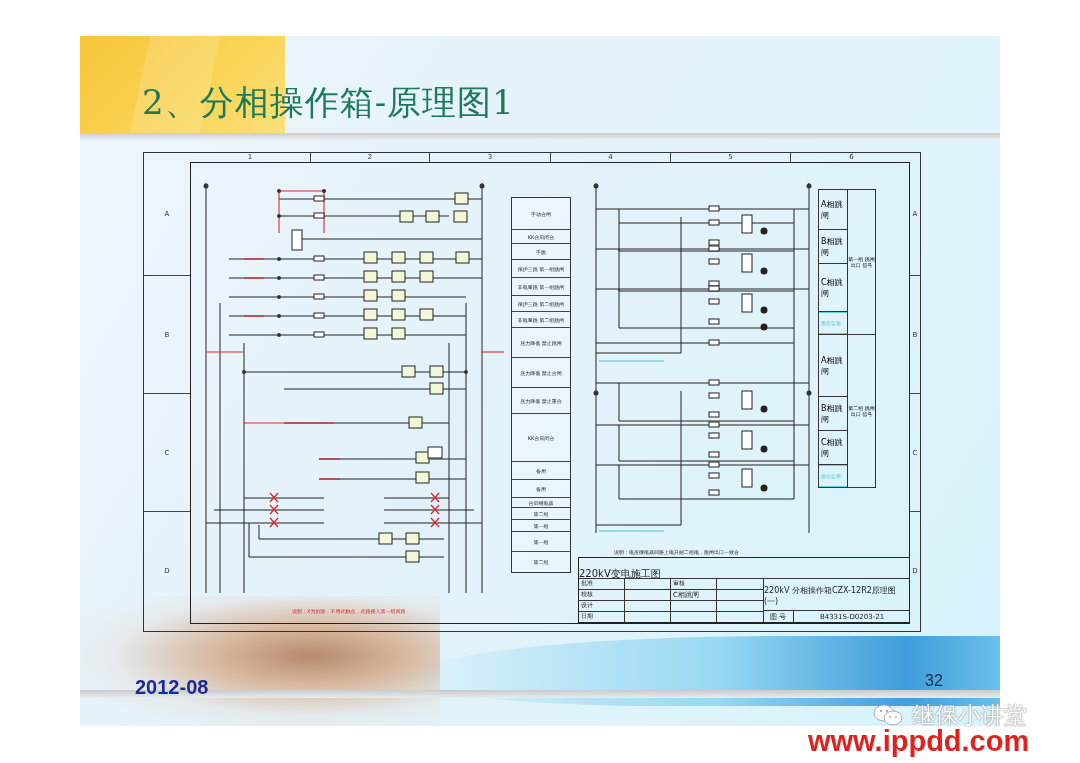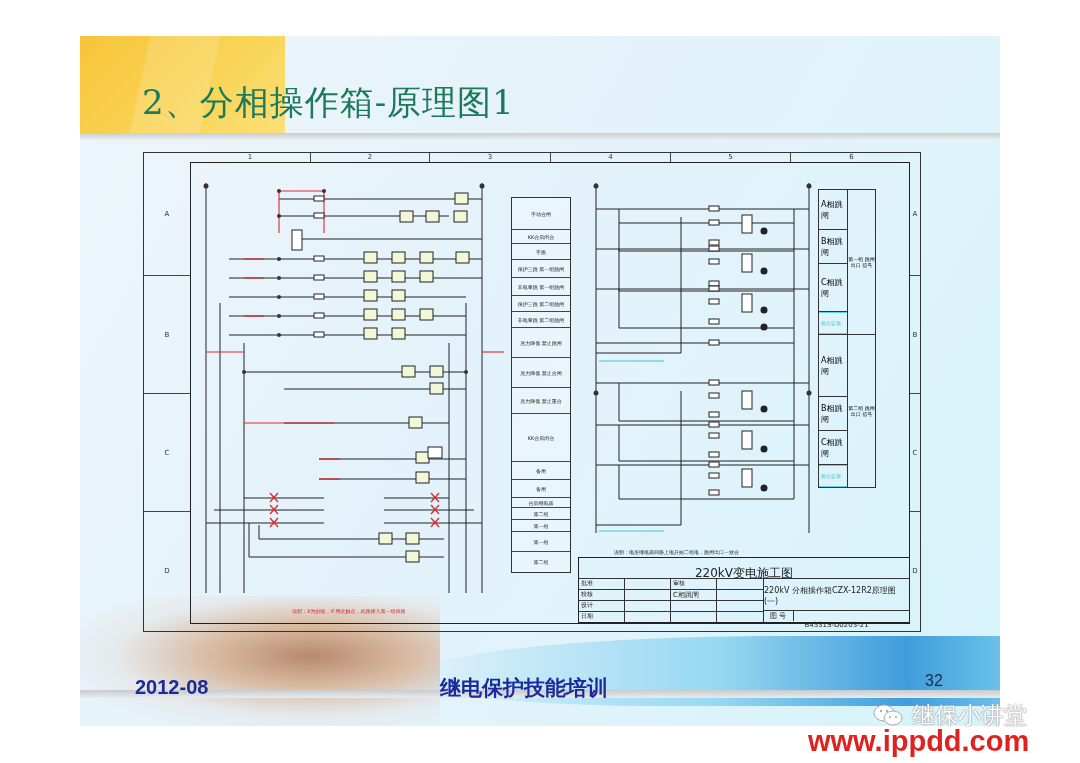--- a/index.html
+++ b/index.html
@@ -26,41 +26,40 @@
   .tbl-mid .cell { border-bottom:1px solid #444; font-size:5px; color:#222; display:flex; align-items:center; justify-content:center; text-align:center; box-sizing:border-box; }
   .tbl-right { position:absolute; left:674px; top:36px; width:56px; border:1px solid #333; }
   .tbl-right .blk { display:flex; border-bottom:1px solid #333; }
   .tbl-right .l { width:28px; border-right:1px solid #333; }
   .tbl-right .l div { border-bottom:1px solid #333; font-size:8px; display:flex; align-items:center; justify-content:flex-start; padding-left:2px; box-sizing:border-box; }
   .tbl-right .l div:last-child { border-bottom:1px solid #5fd4e3; color:#3fc6d8; font-size:5px; border-top:1px solid #5fd4e3;}
   .tbl-right .r { flex:1; font-size:5px; display:flex; align-items:center; justify-content:center; text-align:center; }
   .titleblock { position:absolute; left:434px; top:404px; width:332px; height:66px; border:1px solid #222; box-sizing:border-box; font-size:6px; color:#222; }
   .tb-row { display:flex; border-bottom:1px solid #333; }
   .tb-org { width:184px; border-right:1px solid #333; font-weight:bold; font-size:9px; display:flex; align-items:center; padding-left:4px; letter-spacing:2px; }
-  .tb-proj { flex:1; display:flex; align-items:center; justify-content:center; font-size:12px;margin-top:11px; }
-  .drawing-no { position:absolute; left:184px; bottom:0; width:147px; height:11px; font-size:7px; display:flex; border-top:1px solid #333;flex-direction:column; }
+  .tb-proj { flex:1; display:flex; align-items:center; justify-content:flex-start; font-size:10px;margin-top:11px; }
+  .drawing-no { position:absolute; left:184px; bottom:0; width:147px; height:11px; font-size:7px; display:flex; border-top:1px solid #333; }
   .drawing-no span { display:flex; align-items:center; justify-content:center; }
   .note { position:absolute; font-size:5px; color:#222; }
   .red-note { position:absolute; font-size:5px; color:#d22; }
   .watermark-cn { position:absolute; left:912px; top:700px; font-size:23px; color:#ffffff; text-shadow:0 0 2px #999, 0 0 1px #777; font-family:"DejaVu Sans", sans-serif; }
   .wechat-icon { position:absolute; left:872px; top:703px; width:32px; height:24px; }
   .watermark-url { position:absolute; left:808px; top:725px; font-family:"Liberation Sans", sans-serif; font-weight:bold; font-size:29px; color:#e0221f; letter-spacing:0px; }
 </style>
 </head>
 <body>
 
 <div class="slide">
   <div class="yellow"></div>
   <div class="title-bar-shadow"></div>
   <div class="title">2、分相操作箱-原理图1</div>
   <div class="photo"></div>
   <div class="wave"></div>
   <div class="footer-bar"></div>
   <div class="footer-date">2012-08</div>
-  <div class="footer-center">继电保护技能培训</div>
   <div class="page-num">32</div>
 </div>
 
 <div class="drawing">
 
   <div class="colhdr" style="left:46px;width:121px;">1</div>
   <div class="colhdr" style="left:167px;width:119px;">2</div>
   <div class="colhdr" style="left:286px;width:121px;">3</div>
   <div class="colhdr" style="left:407px;width:120px;">4</div>
   <div class="colhdr" style="left:527px;width:120px;">5</div>

